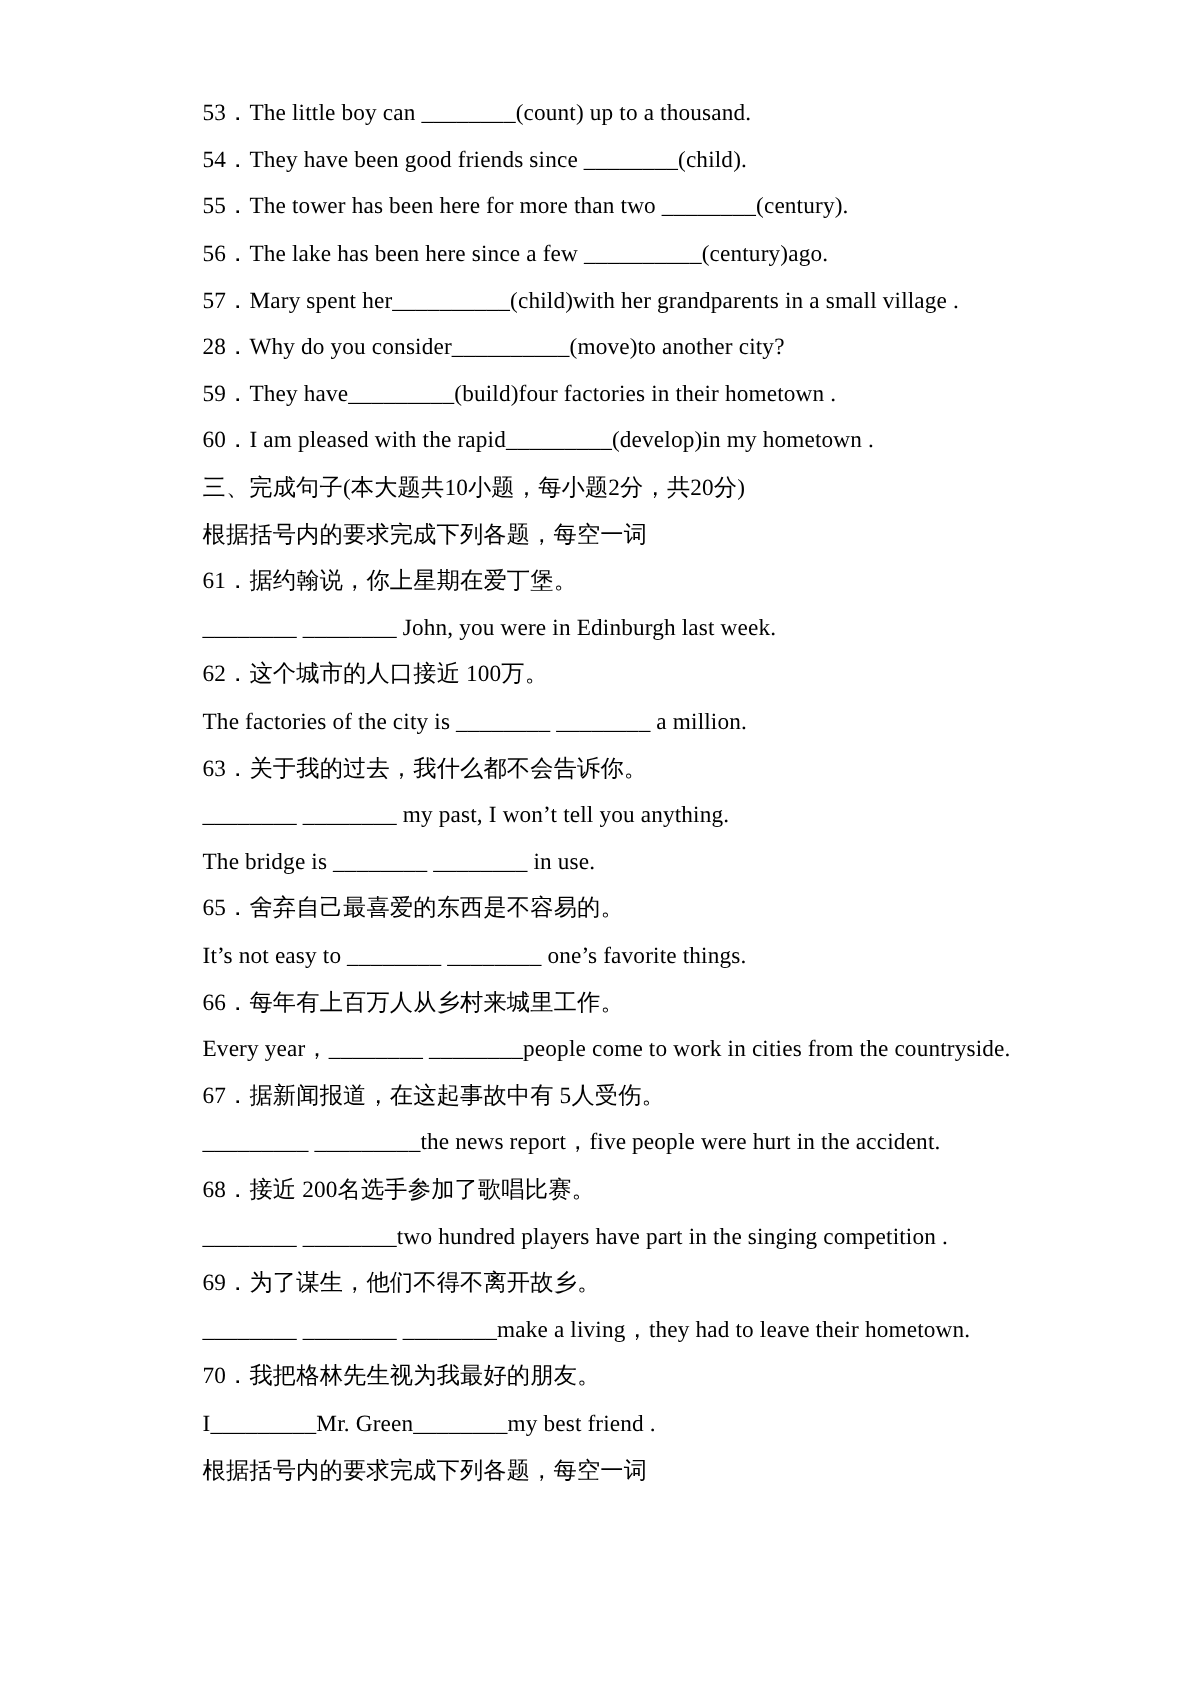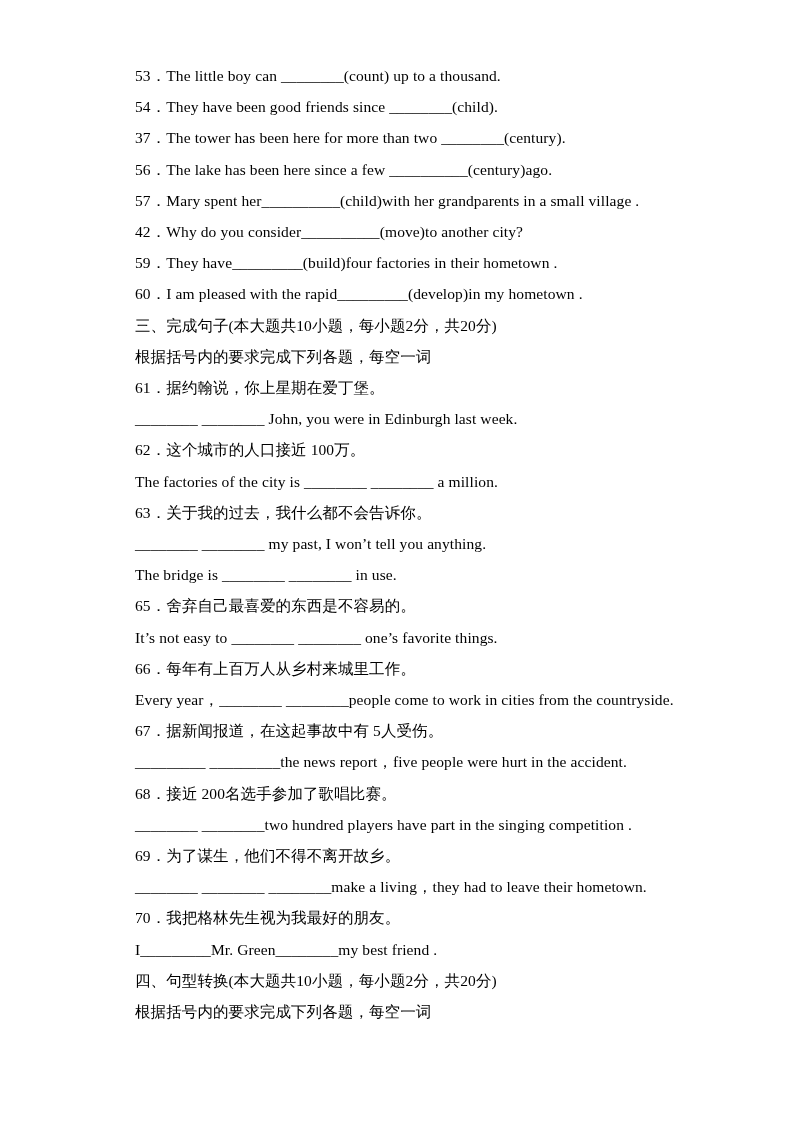--- a/index.html
+++ b/index.html
@@ -38,24 +38,24 @@
     
   }
 </style>
 </head>
 <body>
 
 <div class="page">
   <div id="document-body">
       <div class="line line--item">53．The little boy can ________(count) up to a thousand.</div>
       <div class="line line--item">54．They have been good friends since ________(child).</div>
-      <div class="line line--item">37．The tower has been here for more than two ________(century).</div>
+      <div class="line line--item">55．The tower has been here for more than two ________(century).</div>
       <div class="line line--item">56．The lake has been here since a few __________(century)ago.</div>
       <div class="line line--item">57．Mary spent her__________(child)with her grandparents in a small village .</div>
-      <div class="line line--item">42．Why do you consider__________(move)to another city?</div>
+      <div class="line line--item">28．Why do you consider__________(move)to another city?</div>
       <div class="line line--item">59．They have_________(build)four factories in their hometown .</div>
       <div class="line line--item">60．I am pleased with the rapid_________(develop)in my hometown .</div>
       <div class="line line--heading">三、完成句子(本大题共10小题，每小题2分，共20分)</div>
       <div class="line line--instruction">根据括号内的要求完成下列各题，每空一词</div>
       <div class="line line--item">61．据约翰说，你上星期在爱丁堡。</div>
       <div class="line line--sentence">________ ________ John, you were in Edinburgh last week.</div>
       <div class="line line--item">62．这个城市的人口接近 100万。</div>
       <div class="line line--sentence">The factories of the city is ________ ________ a million.</div>
       <div class="line line--item">63．关于我的过去，我什么都不会告诉你。</div>
       <div class="line line--sentence">________ ________ my past, I won’t tell you anything.</div>
@@ -65,16 +65,15 @@
       <div class="line line--item">66．每年有上百万人从乡村来城里工作。</div>
       <div class="line line--sentence">Every year，________ ________people come to work in cities from the countryside.</div>
       <div class="line line--item">67．据新闻报道，在这起事故中有 5人受伤。</div>
       <div class="line line--sentence">_________ _________the news report，five people were hurt in the accident.</div>
       <div class="line line--item">68．接近 200名选手参加了歌唱比赛。</div>
       <div class="line line--sentence">________ ________two hundred players have part in the singing competition .</div>
       <div class="line line--item">69．为了谋生，他们不得不离开故乡。</div>
       <div class="line line--sentence">________ ________ ________make a living，they had to leave their hometown.</div>
       <div class="line line--item">70．我把格林先生视为我最好的朋友。</div>
       <div class="line line--sentence">I_________Mr. Green________my best friend .</div>
-      <div class="line line--heading">四、句型转换(本大题共10小题，每小题2分，共20分)</div>
       <div class="line line--instruction">根据括号内的要求完成下列各题，每空一词</div>
     </div>
 </div>
 
 </body></html>

